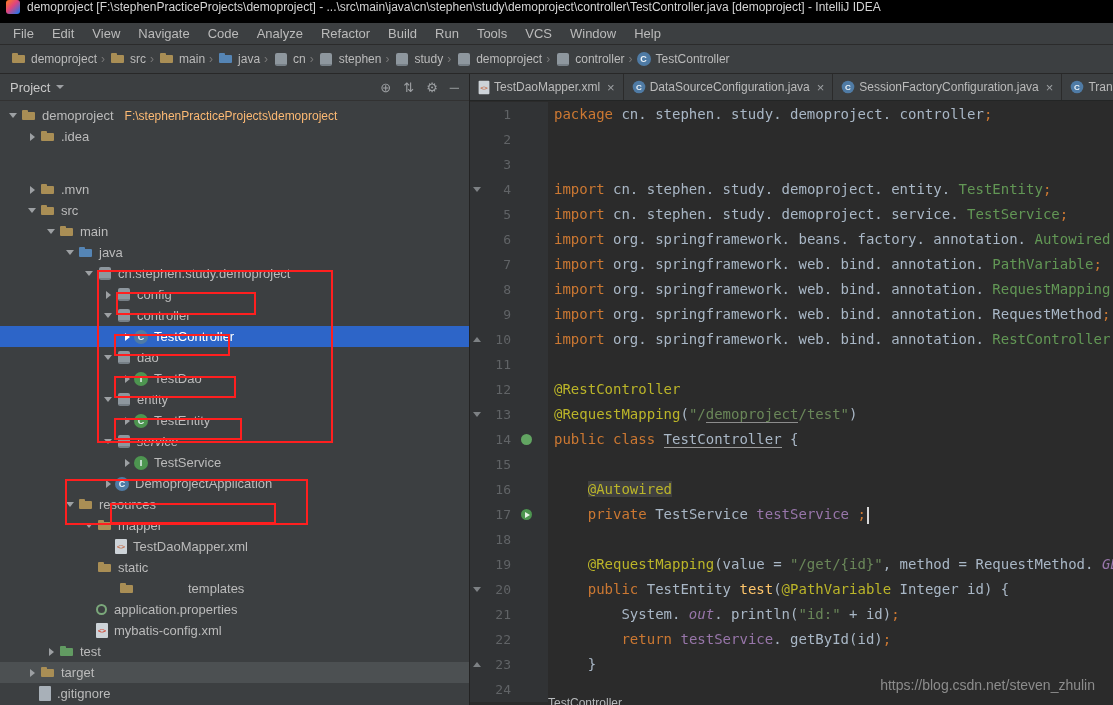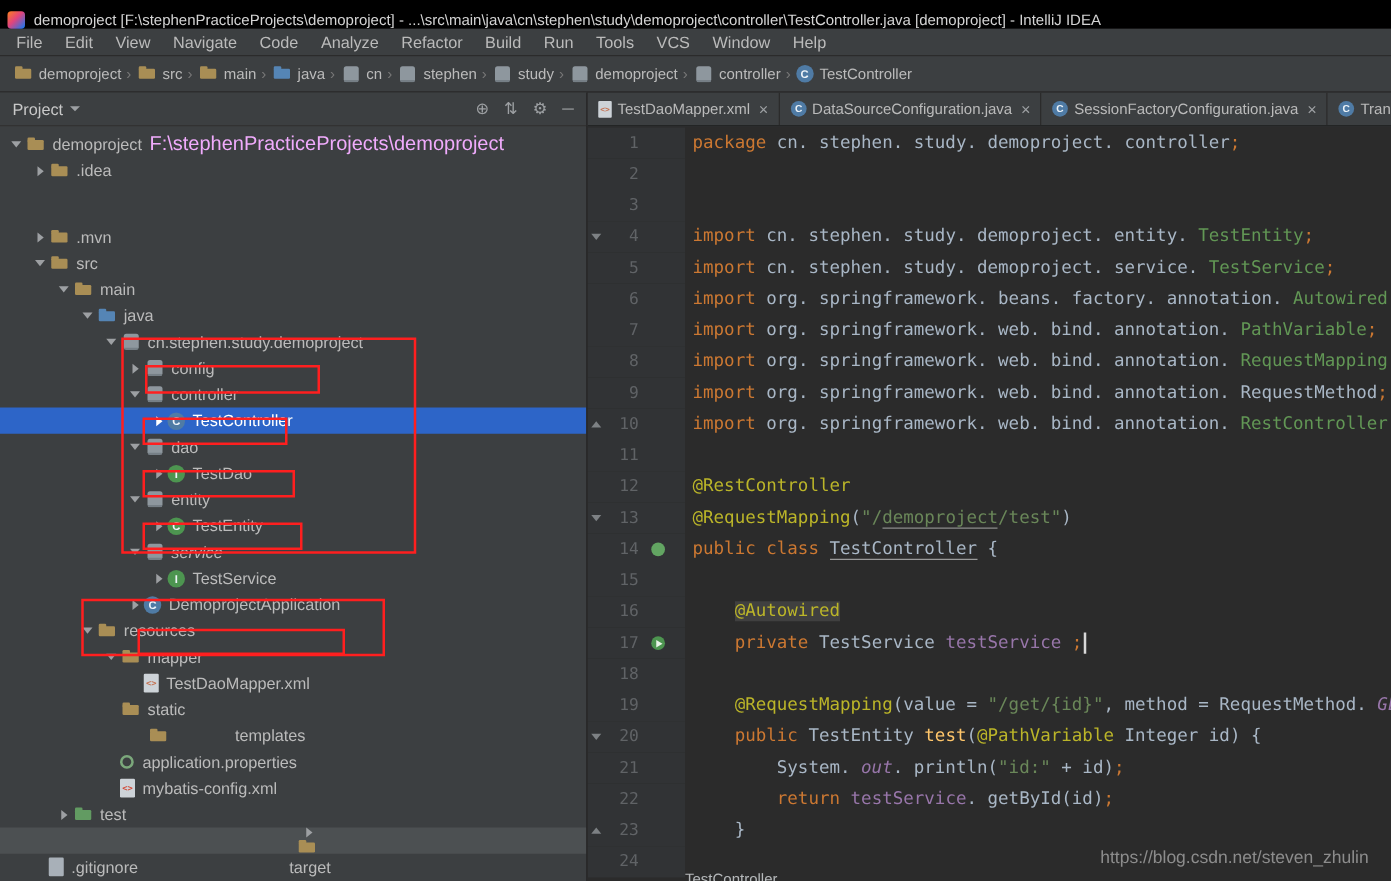--- a/index.html
+++ b/index.html
@@ -1,20 +1,20 @@
 <!DOCTYPE html>
 <html style="--editor_bg: #2b2b2b; --panel_bg: #3c3f41; --titlebar_bg: #000000; --gutter_bg: #313335; --selection_blue: #2d65c8; --hover_gray: #4c5052; --annotation_red: #ff1f1f; --keyword_orange: #cc7832; --string_green: #6a8759; --annotation_yellow: #bbb529; --field_purple: #9876aa; --class_ref_green: #629755; --plain_text: #a9b7c6; --line_number: #606366; --tree_text: #bbbbbb; --watermark_gray: #8c8c8c;"><head>
 <meta charset="utf-8">
 <style>
   *{box-sizing:border-box;margin:0;padding:0}
   html,body{width:1113px;height:705px;overflow:hidden;background:#2b2b2b;font-family:"Liberation Sans",sans-serif}
   .window{position:relative;width:1113px;height:705px;background:var(--editor_bg,#2b2b2b);overflow:hidden}
 
   
-  .titlebar{height:23px;background:var(--titlebar_bg,#000);display:flex;align-items:flex-end;padding:0 6px;gap:7px}
+  .titlebar{height:23px;background:var(--titlebar_bg,#000);display:flex;align-items:flex-start;padding:0 6px;gap:7px}
   .app-icon{width:14px;height:14px;border-radius:3px;background:linear-gradient(135deg,#fc801d,#e1447d 45%,#087cfa);flex:none}
   .title-text{color:#d4d4d4;font-size:12px;white-space:nowrap;overflow:hidden}
 
   
   .menubar{height:22px;background:var(--panel_bg,#3c3f41);display:flex;align-items:flex-end;padding:4px 4px;border-bottom:1px solid #2b2b2b}
   .menu-item{color:#bbb;font-size:13px;padding:0 9px;height:100%;display:flex;align-items:center;cursor:default;white-space:nowrap}
 
   
   .navbar{height:29px;background:var(--panel_bg,#3c3f41);display:flex;align-items:center;padding:0 10px;border-bottom:1px solid #282828}
   .crumb{display:flex;align-items:center;color:#bbb;font-size:12px;white-space:nowrap}
@@ -32,21 +32,21 @@
   .panel-btn{color:#9da0a3;font-size:13px;margin-left:12px;cursor:default}
   .tree{padding-top:4px;position:relative}
   .tree-row{height:21px;display:flex;align-items:center;font-size:13px;color:var(--tree_text,#bbb);white-space:nowrap}
   .tree-row.selected{background:var(--selection_blue,#2d65c8);color:#fff}
   .tree-row.highlighted{background:var(--hover_gray,#4c5052)}
   .tr-arrow{width:14px;flex:none;display:flex;justify-content:center;align-items:center}
   .ar-open::after{content:"";width:0;height:0;border-left:4px solid transparent;border-right:4px solid transparent;border-top:5px solid #9da0a3}
   .ar-closed::after{content:"";width:0;height:0;border-top:4px solid transparent;border-bottom:4px solid transparent;border-left:5px solid #9da0a3}
   .selected .ar-closed::after{border-left-color:#fff}
   .tr-label{margin-left:2px}
-  .tr-hint{color:#f0abfc;margin-left:6px;font-size:16px}
+  .tr-hint{color:#fdba74;margin-left:11px;font-size:12px}
 
   
   .ic{width:17px;height:16px;flex:none;position:relative;display:inline-flex;align-items:center;justify-content:center;margin-right:3px}
   .foldr::before{content:"";position:absolute;left:2px;top:2px;width:6px;height:3px;border-radius:1px 1px 0 0;background:var(--fc,#a98e55)}
   .foldr::after{content:"";position:absolute;left:2px;top:4px;width:13px;height:8px;border-radius:1px;background:var(--fc,#a98e55)}
   .fc-java{--fc:#5585b5}
   .fc-test{--fc:#629b62}
   .pkg::after{content:"";width:12px;height:11px;background:#8e979e;border-radius:2px;border-bottom:2px solid #767f86}
   .circ{width:14px;height:14px;border-radius:50%;font-weight:bold;font-size:9px;font-family:"Liberation Sans",sans-serif;color:#eef4f9;display:inline-flex;align-items:center;justify-content:center;margin-right:4px;flex:none}
   .bgblue{background:#4f7ba5}
@@ -302,21 +302,21 @@
           <div class="tree-row" style="padding-left: 82px;">
             <span class="tr-arrow"></span>
             <span class="ic page red">&lt;&gt;</span>
             <span class="tr-label">mybatis-config.xml</span>
           </div>
           <div class="tree-row" style="padding-left: 44px;">
             <span class="tr-arrow ar-closed"></span>
             <span class="ic foldr fc-test"></span>
             <span class="tr-label">test</span>
           </div>
-          <div class="tree-row highlighted" style="padding-left: 25px; flex-direction: column;">
+          <div class="tree-row highlighted" style="padding-left: 25px;">
             <span class="tr-arrow ar-closed"></span>
             <span class="ic foldr"></span>
             <span class="tr-label">target</span>
           </div>
           <div class="tree-row" style="padding-left: 25px;">
             <span class="tr-arrow"></span>
             <span class="ic page plainfile"></span>
             <span class="tr-label">.gitignore</span>
           </div>
           <div class="tree-row" style="padding-left: 25px;">

